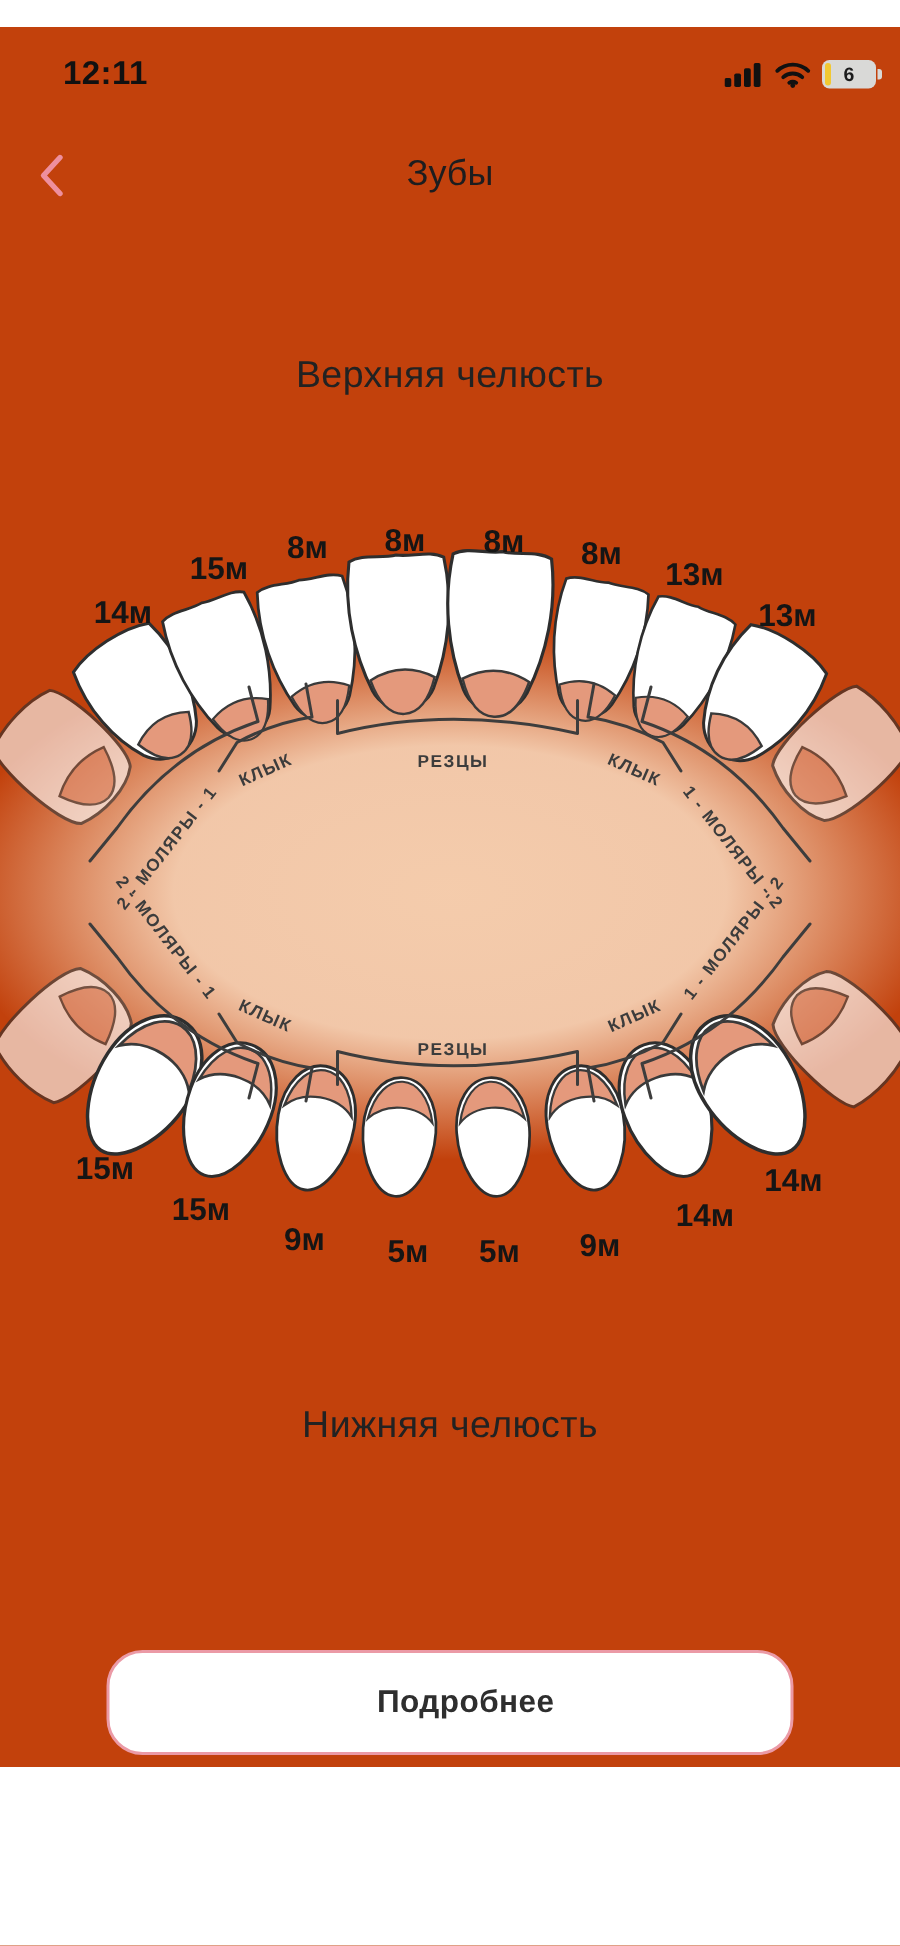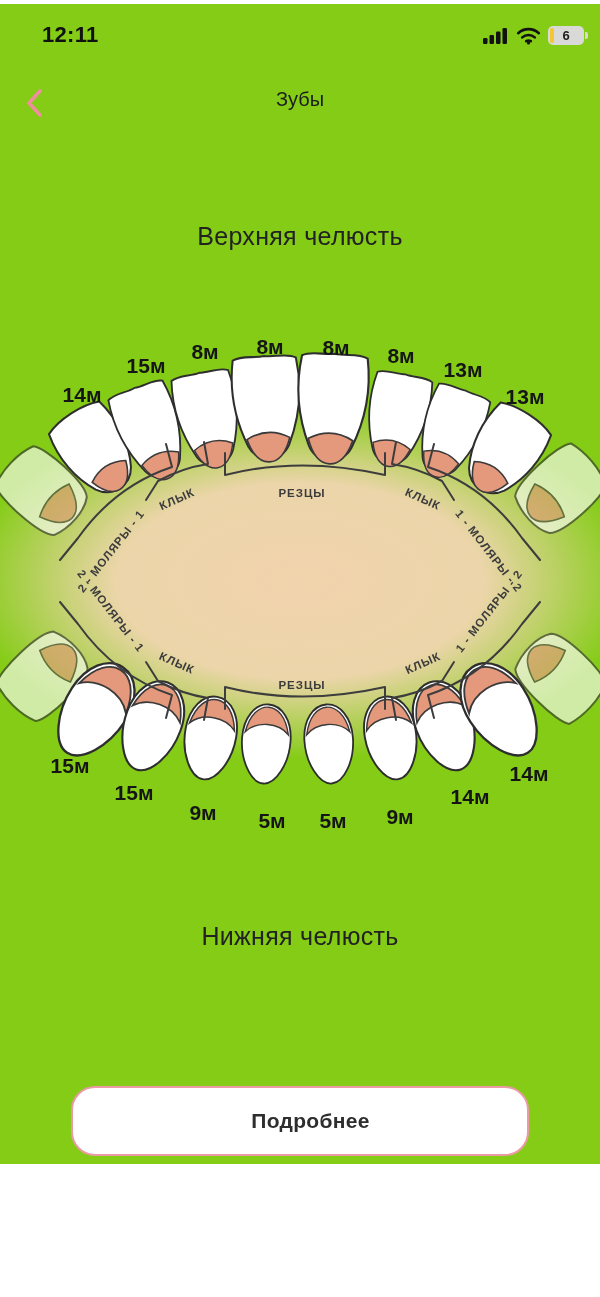--- a/index.html
+++ b/index.html
@@ -1,33 +1,33 @@
 <!DOCTYPE html>
 <html><head>
 <meta charset="utf-8">
 <style>
   html,body{margin:0;padding:0;background:#fff;}
   .screen{
-    position:relative;width:600px;height:1160px;margin:4px auto;
-    background:#84cc16;overflow:hidden;
+    position:relative;width:600px;height:1160px;margin:18px auto;
+    background:#c2410c;overflow:hidden;
     font-family:"Liberation Sans","DejaVu Sans",sans-serif;
     -webkit-font-smoothing:antialiased;
   }
   
   .status-bar{position:absolute;top:0;left:0;right:0;height:54px;}
   .status-time{position:absolute;left:42px;top:18px;font-size:22px;font-weight:700;color:#111;letter-spacing:.3px;}
   .status-icons{position:absolute;right:16px;top:22px;display:flex;align-items:center;gap:7px;}
   .battery{position:relative;width:36px;height:19px;background:#d9d9d7;border-radius:5px;display:flex;align-items:center;justify-content:center;}
   .battery .lvl{position:absolute;left:1.5px;top:2px;width:4px;height:15px;border-radius:2px;background:#f2c832;}
   .battery .num{position:relative;font-size:13px;font-weight:700;color:#1c1c1c;}
   .battery .nub{position:absolute;right:-4px;top:6px;width:3px;height:7px;background:#d9d9d7;border-radius:0 2px 2px 0;}
   
   .nav-bar{position:absolute;top:76px;left:0;right:0;height:48px;}
   .back-btn{position:absolute;left:14px;top:2px;width:40px;height:44px;background:none;border:none;cursor:pointer;padding:0;}
-  .nav-title{position:absolute;left:0;right:0;top:8px;text-align:center;font-size:20px;font-weight:500;color:#1d1d1f;margin:0;}
+  .nav-title{position:absolute;left:0;right:0;top:8px;text-align:center;font-size:24px;font-weight:500;color:#1d1d1f;margin:0;}
   
   .jaw-heading{position:absolute;left:0;right:0;text-align:center;font-size:25px;font-weight:500;color:#222;letter-spacing:.3px;margin:0;}
   .jaw-heading.upper{top:218px;}
   .jaw-heading.lower{top:918px;}
   
   .diagram{position:absolute;top:280px;left:0;width:600px;height:580px;}
   .diagram svg{position:absolute;left:0;top:0;}
   .tooth-age{position:absolute;transform:translate(-50%,-50%);font-size:21px;font-weight:700;color:#151515;white-space:nowrap;}
   .t{fill:#ffffff;stroke:#2e2e2e;stroke-width:2;}
   .g{fill:#e4997c;stroke:#3a3a3a;stroke-width:1.6;}

